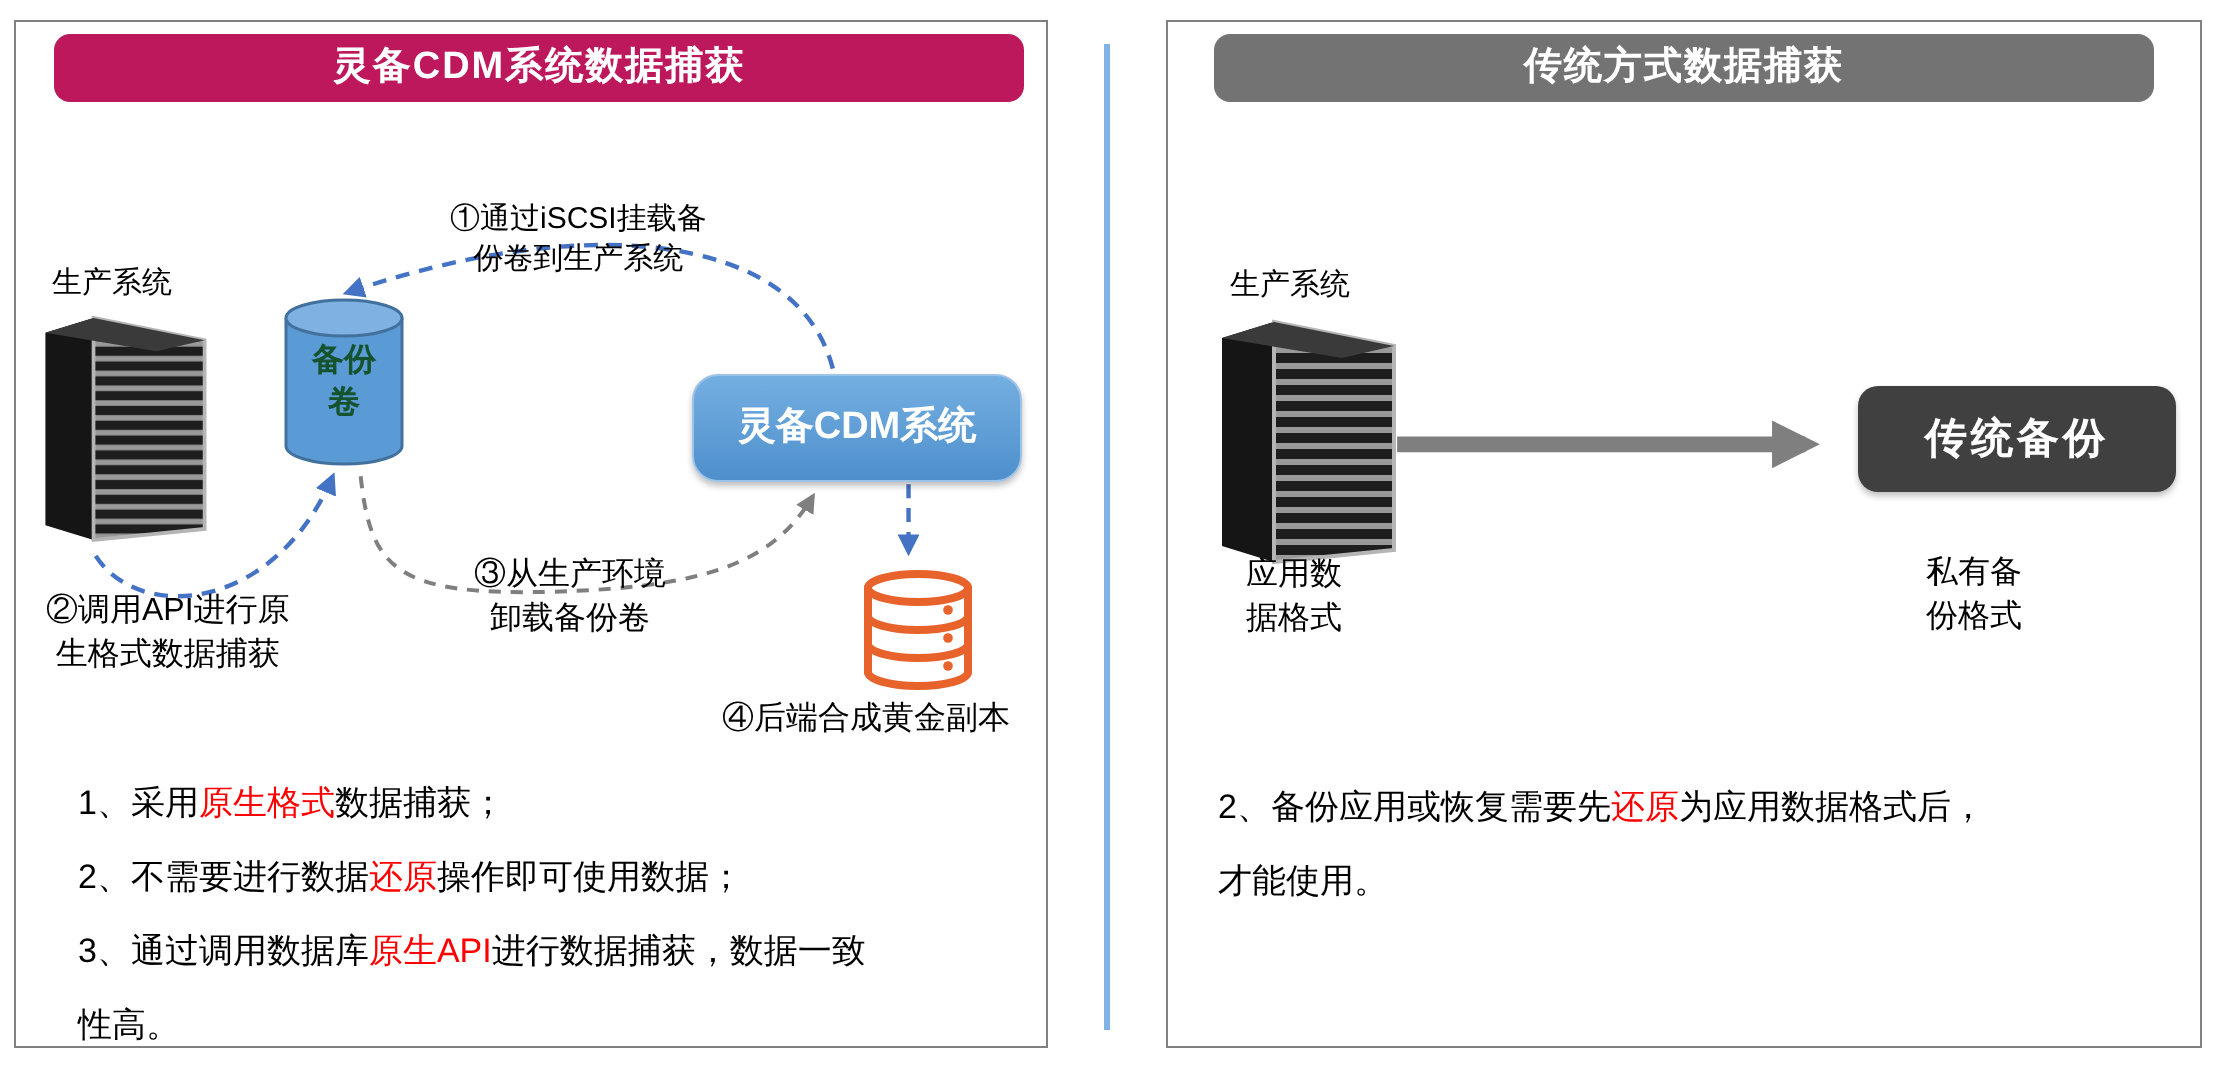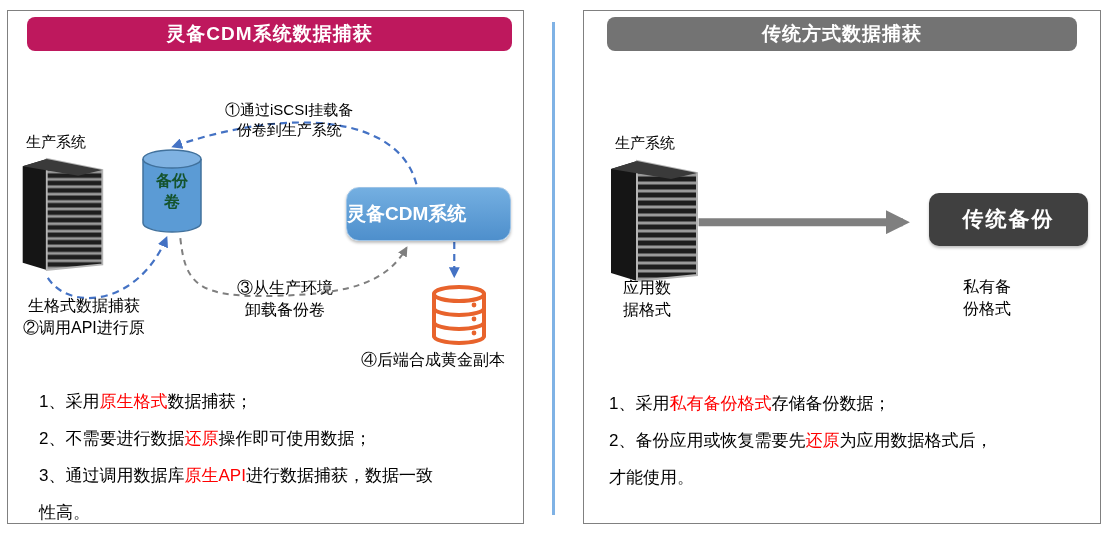--- a/index.html
+++ b/index.html
@@ -29,21 +29,21 @@
 
   .server { position:absolute; z-index:2; }
 
   .cyl-wrap { position:absolute; left:133px; top:137px; width:62px; height:86px; z-index:2; }
   .cyl-text { position:absolute; left:0; top:22px; width:62px; text-align:center;
               color:#14532d; font-weight:bold; font-size:16px; line-height:21px; }
 
   .cdm-box { position:absolute; left:338px; top:176px; width:165px; height:54px;
              border-radius:13px; background:linear-gradient(#74AFE1,#4E8FCC);
              border:1px solid #9DC3E6; box-shadow:0 2px 3px rgba(0,0,0,.25);
-             color:#fff; font-weight:bold; font-size:19px; text-align:left;
+             color:#fff; font-weight:bold; font-size:19px; text-align:center;
              line-height:52px; z-index:2; }
 
   .trad-box { position:absolute; left:345px; top:182px; width:159px; height:53px;
               border-radius:10px; background:#404040; box-shadow:0 2px 3px rgba(0,0,0,.25);
               color:#fff; font-weight:bold; font-size:21px; text-align:center;
               line-height:53px; z-index:2;
               font-family:"Liberation Serif", serif; letter-spacing:2px; }
 
   .db-icon { position:absolute; left:422px; top:274px; width:58px; height:62px; z-index:2; }
 
@@ -101,22 +101,22 @@
     </div>
 
     <div class="cdm-box">灵备CDM系统</div>
 
     <div class="lbl above" style="left:217px; top:89px;">
       <div>①通过iSCSI挂载备</div>
       <div>份卷到生产系统</div>
     </div>
 
     <div class="lbl lbl-16 above" style="left:15px; top:284px;">
+      <div>②调用API进行原</div>
       <div>生格式数据捕获</div>
-      <div>②调用API进行原</div>
     </div>
 
     <div class="lbl lbl-16 above" style="left:229px; top:266px;">
       <div>③从生产环境</div>
       <div>卸载备份卷</div>
     </div>
 
     <svg class="db-icon" viewBox="0 0 58 62">
       <g fill="none" stroke="#E8632C" stroke-width="4" stroke-linecap="round">
         <ellipse cx="29" cy="9" rx="25" ry="7"></ellipse>
@@ -185,22 +185,19 @@
       <div>据格式</div>
     </div>
 
     <div class="lbl lbl-16 above" style="left:379px; top:265px;">
       <div>私有备</div>
       <div>份格式</div>
     </div>
 
     <div class="bullets" style="left:25px; top:374px; width:480px;">
       <div class="line">
-        <span>1、采用</span><span class="hl">私有备份格式</span><span>存储备份数据；</span>
-      </div>
-      <div class="line">
         <span>2、备份应用或恢复需要先</span><span class="hl">还原</span><span>为应用数据格式后，</span>
       </div>
       <div class="line">才能使用。</div>
     </div>
   </div>
 
 </div>
 
 </body></html>

